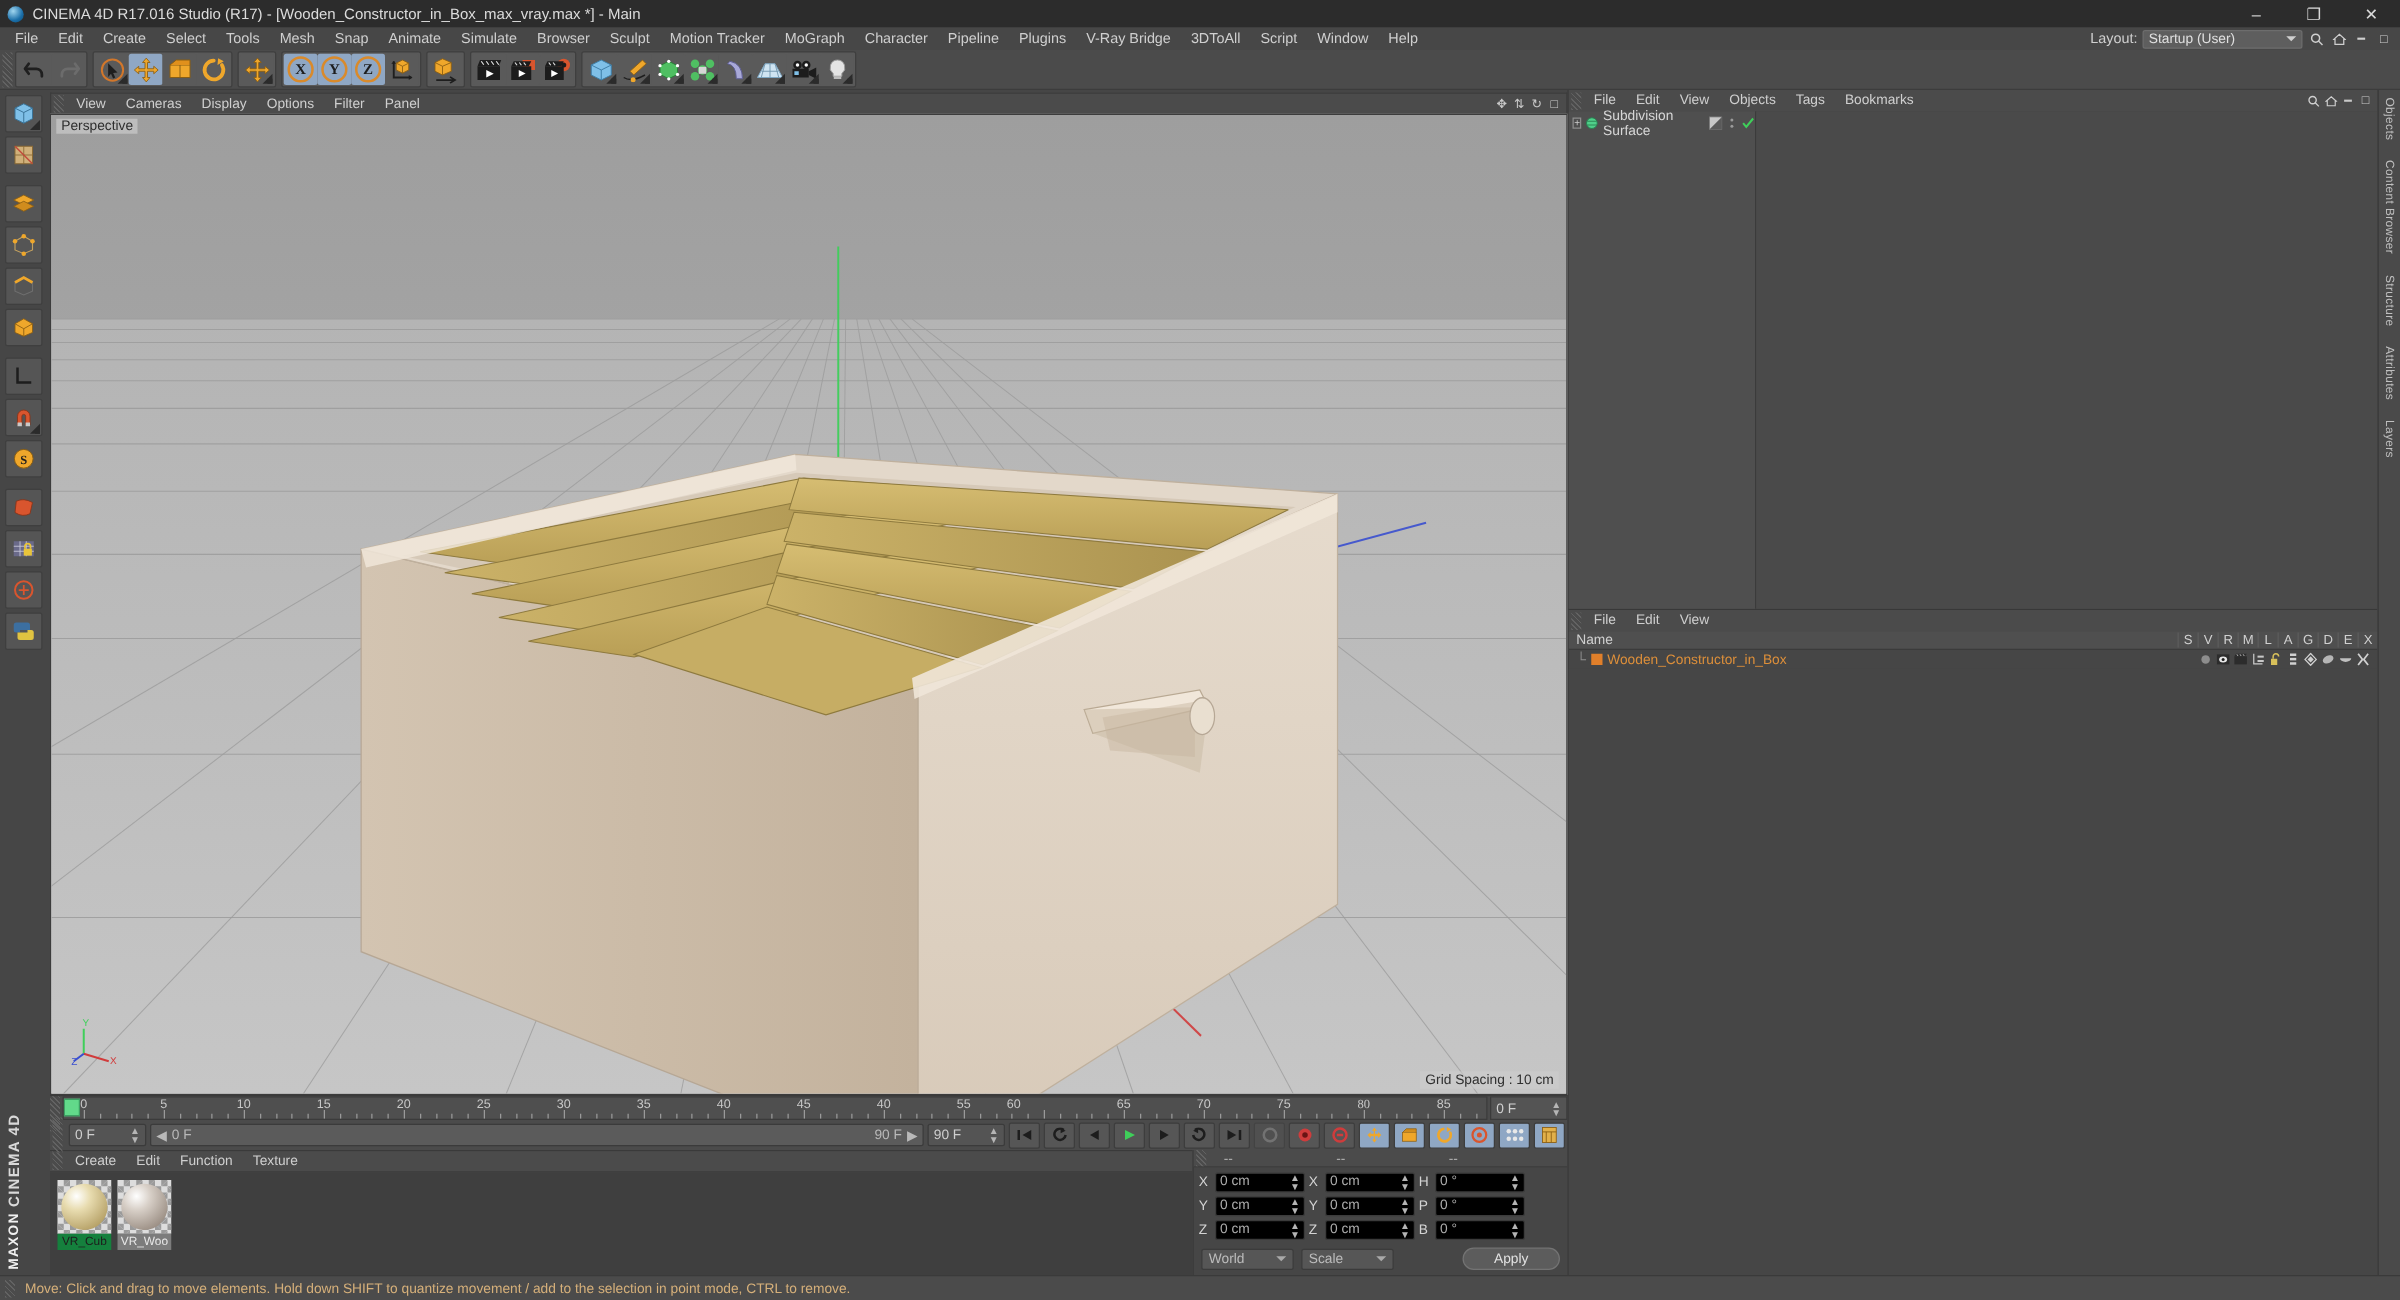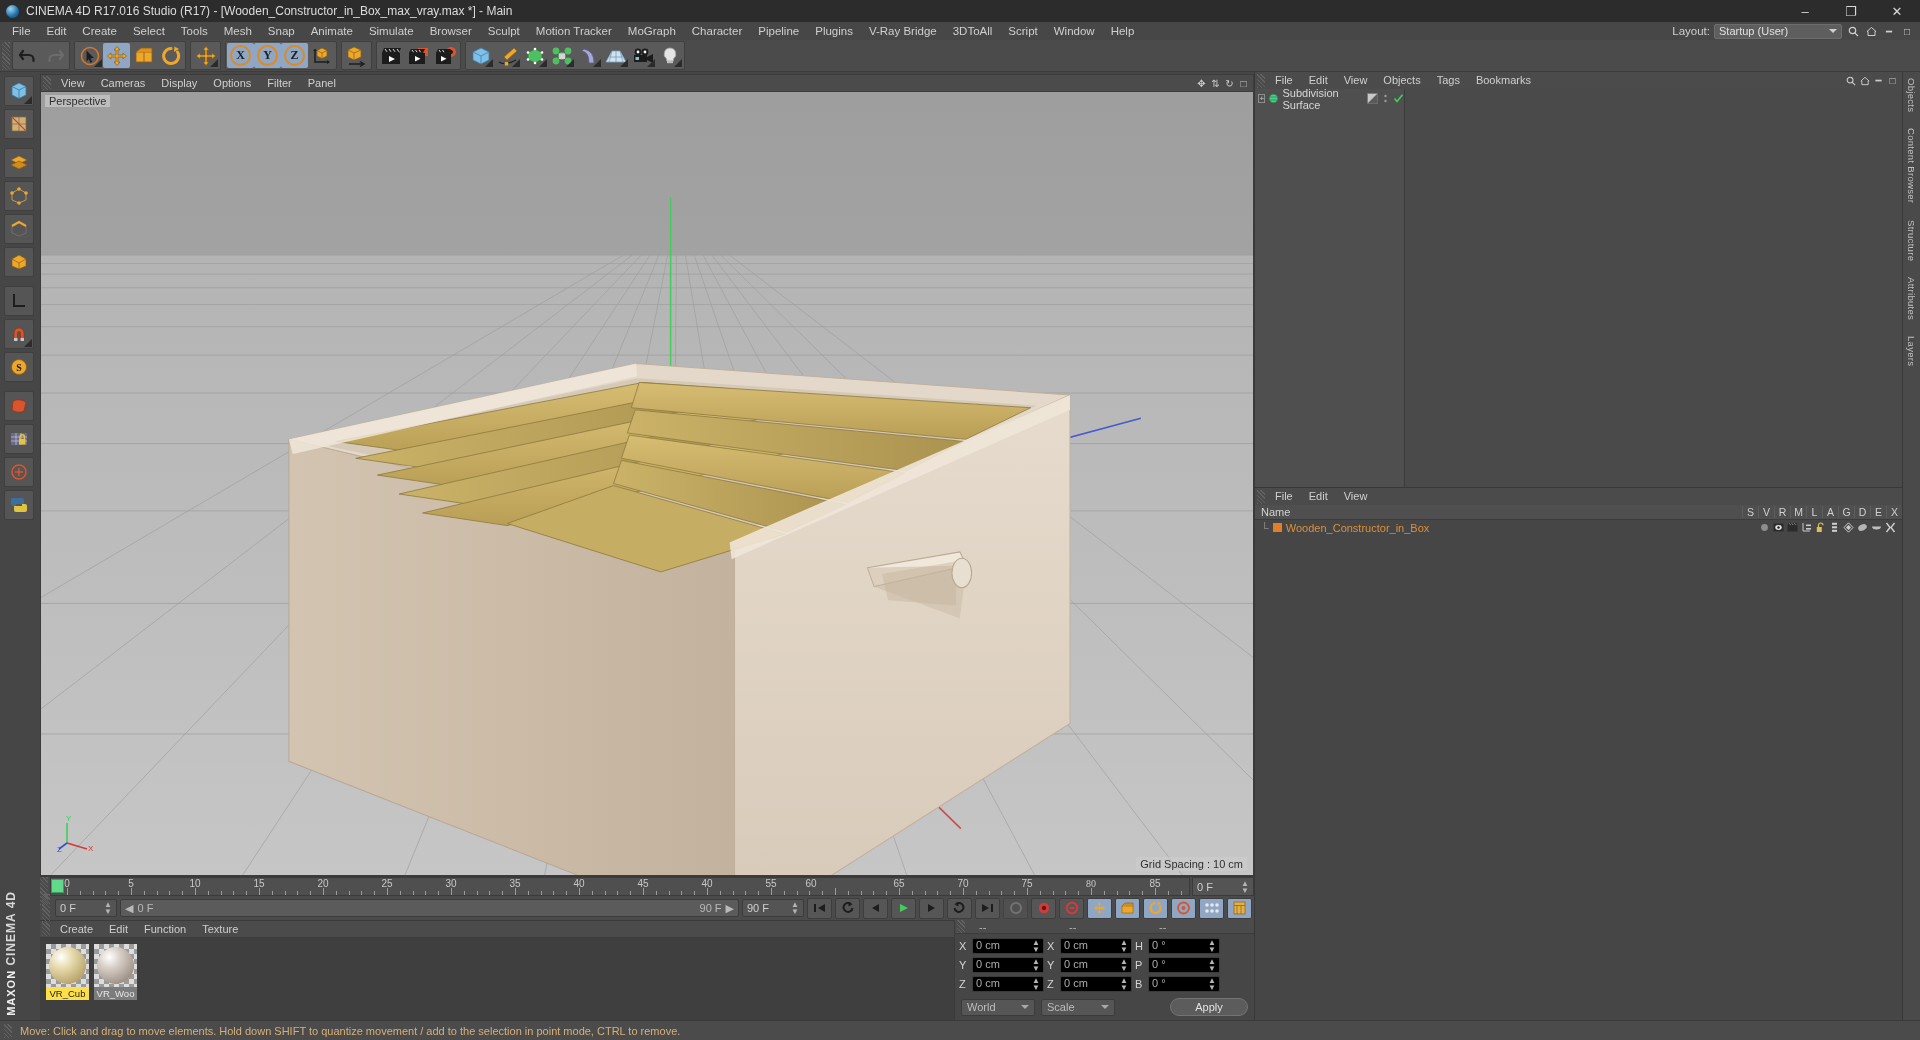--- a/index.html
+++ b/index.html
@@ -89,21 +89,21 @@
   .matpanel{height:100px;background:#464646;display:flex;flex-direction:column;margin-left:2px;border-top:1px solid #3a3a3a;}
   .mat-menu{height:17px;background:#4b4b4b;display:flex;align-items:center;padding-left:2px;border-bottom:1px solid #3c3c3c;}
   .mat-area{flex:1 1 auto;background:#3f3f3f;display:flex;gap:5px;padding:6px;align-items:flex-start;}
   .mat{width:43px;}
   .mat-thumb{width:43px;height:43px;
      background-image:linear-gradient(45deg,#9a9a9a 25%,transparent 25%),linear-gradient(-45deg,#9a9a9a 25%,transparent 25%),linear-gradient(45deg,transparent 75%,#9a9a9a 75%),linear-gradient(-45deg,transparent 75%,#9a9a9a 75%);
      background-size:10px 10px;background-position:0 0,0 5px,5px -5px,-5px 0;background-color:#ddd;
      display:flex;align-items:center;justify-content:center;}
   .sphere{width:37px;height:37px;border-radius:50%;}
   .mat-name{font-size:9.5px;text-align:center;padding:1px 0;overflow:hidden;white-space:nowrap;}
-  .mat-name.sel{background:#fde047;color:#1d1d1d;}
+  .mat-name.sel{background:#15803d;color:#1d1d1d;}
   .mat-name.unsel{background:#7c7c7c;color:#e8e8e8;}
 
   
   .om{height:416px;display:flex;flex-direction:column;border-bottom:1px solid #383838;}
   .om-menu{height:17px;background:#4b4b4b;display:flex;align-items:center;padding-left:2px;}
   .om-body{flex:1 1 auto;display:flex;background:#464646;}
   .om-tree{width:150px;background:#4f4f4f;border-right:1px solid #3b3b3b;padding-top:2px;}
   .om-right{flex:1 1 auto;background:#4a4a4a;}
   .om-row{height:15px;display:flex;align-items:center;gap:3px;padding-left:3px;font-size:11px;color:#d7d7d7;}
   .tree-plus{width:9px;height:9px;border:1px solid #8d8d8d;display:flex;align-items:center;justify-content:center;font-size:8px;line-height:7px;color:#cfcfcf;}

